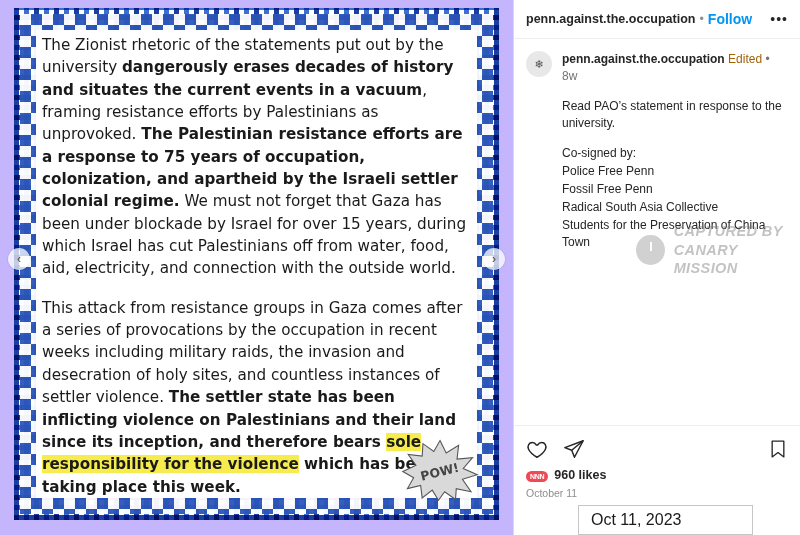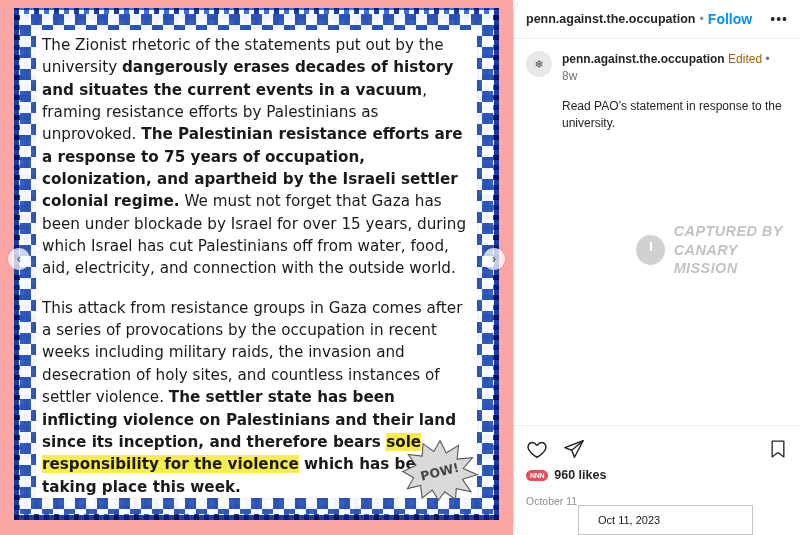--- a/index.html
+++ b/index.html
@@ -15,21 +15,21 @@
     background: #ffffff;
     overflow: hidden;
   }
 
   
   .post-media {
     position: absolute;
     left: 0; top: 0;
     width: 513px;
     height: 535px;
-    background: #fca5a5;
+    background: #c4b5fd;
     overflow: hidden;
   }
   
   .pattern-frame {
     position: absolute;
     left: 14px; top: 8px;
     width: 485px;
     height: 512px;
     background:
       repeating-linear-gradient(0deg, #1b3fa0 0px, #1b3fa0 5px, #ffffff 5px, #ffffff 10px, #3d6fd1 10px, #3d6fd1 15px, #ffffff 15px, #ffffff 20px),
@@ -101,21 +101,20 @@
 
   
   .post-side {
     position: absolute;
     left: 513px; top: 0;
     width: 287px;
     height: 535px;
     background: #ffffff;
     border-left: 1px solid #dbdbdb;
     box-sizing: border-box;
-    border-radius: 14px;
   }
   .side-header {
     position: relative;
     height: 39px;
     border-bottom: 1px solid #efefef;
     display: flex;
     align-items: center;
     padding: 0 12px;
     box-sizing: border-box;
   }
@@ -227,57 +226,57 @@
   }
   .action-icons {
     display: flex;
     align-items: center;
     gap: 15px;
     height: 26px;
   }
   .action-icons .spacer { flex: 1; }
   .likes-row {
     display: flex;
-    align-items: center;
+    align-items: flex-end;
     gap: 6px;
     margin-top: 6px;
   }
   .like-pill {
     background: #ed4956;
     color: #ffffff;
     font-size: 7px;
     font-weight: bold;
     border-radius: 8px;
     padding: 2px 4px;
     letter-spacing: -0.3px;
   }
   .likes-count {
     font-size: 12.5px;
     font-weight: bold;
     color: #262626;
   }
   .post-date {
-    margin-top: 13px;
+    margin-top: 5px;
     font-size: 10.5px;
     color: #8e8e8e;
   }
 
   
   .tooltip-box {
     position: absolute;
     left: 578px; top: 505px;
     width: 175px;
     height: 30px;
     background: #ffffff;
     border: 1px solid #c6c6c6;
     box-sizing: border-box;
     display: flex;
     align-items: center;
-    padding-left: 19px;
-    font-size: 11px;
+    padding-left: 12px;
+    font-size: 16px;
     color: #1a1a1a;
   }
 </style>
 </head>
 <body>
 
 <div id="app">
 
   <div class="post-media">
     <div class="pattern-frame"></div>
@@ -309,20 +308,27 @@
     <div class="caption-block">
       <div class="avatar">
         <span class="mark">❄</span>
       </div>
       <div class="caption-text">
         <span class="cuname">penn.against.the.occupation</span>
         <span class="edited">Edited</span>
         <span class="time">•</span>
         <span class="time">8w</span>
         <div style="margin-top:13px;">Read PAO’s statement in response to the university.</div>
+        <div class="cosign">
+          <div>Co-signed by:</div>
+          <div>Police Free Penn</div>
+          <div>Fossil Free Penn</div>
+          <div>Radical South Asia Collective</div>
+          <div>Students for the Preservation of China Town</div>
+        </div>
       </div>
     </div>
 
     <div class="watermark">
       <div class="wm-circle"></div>
       <div class="wm-text">
         <div>CAPTURED BY</div>
         <div>CANARY MISSION</div>
       </div>
     </div>

